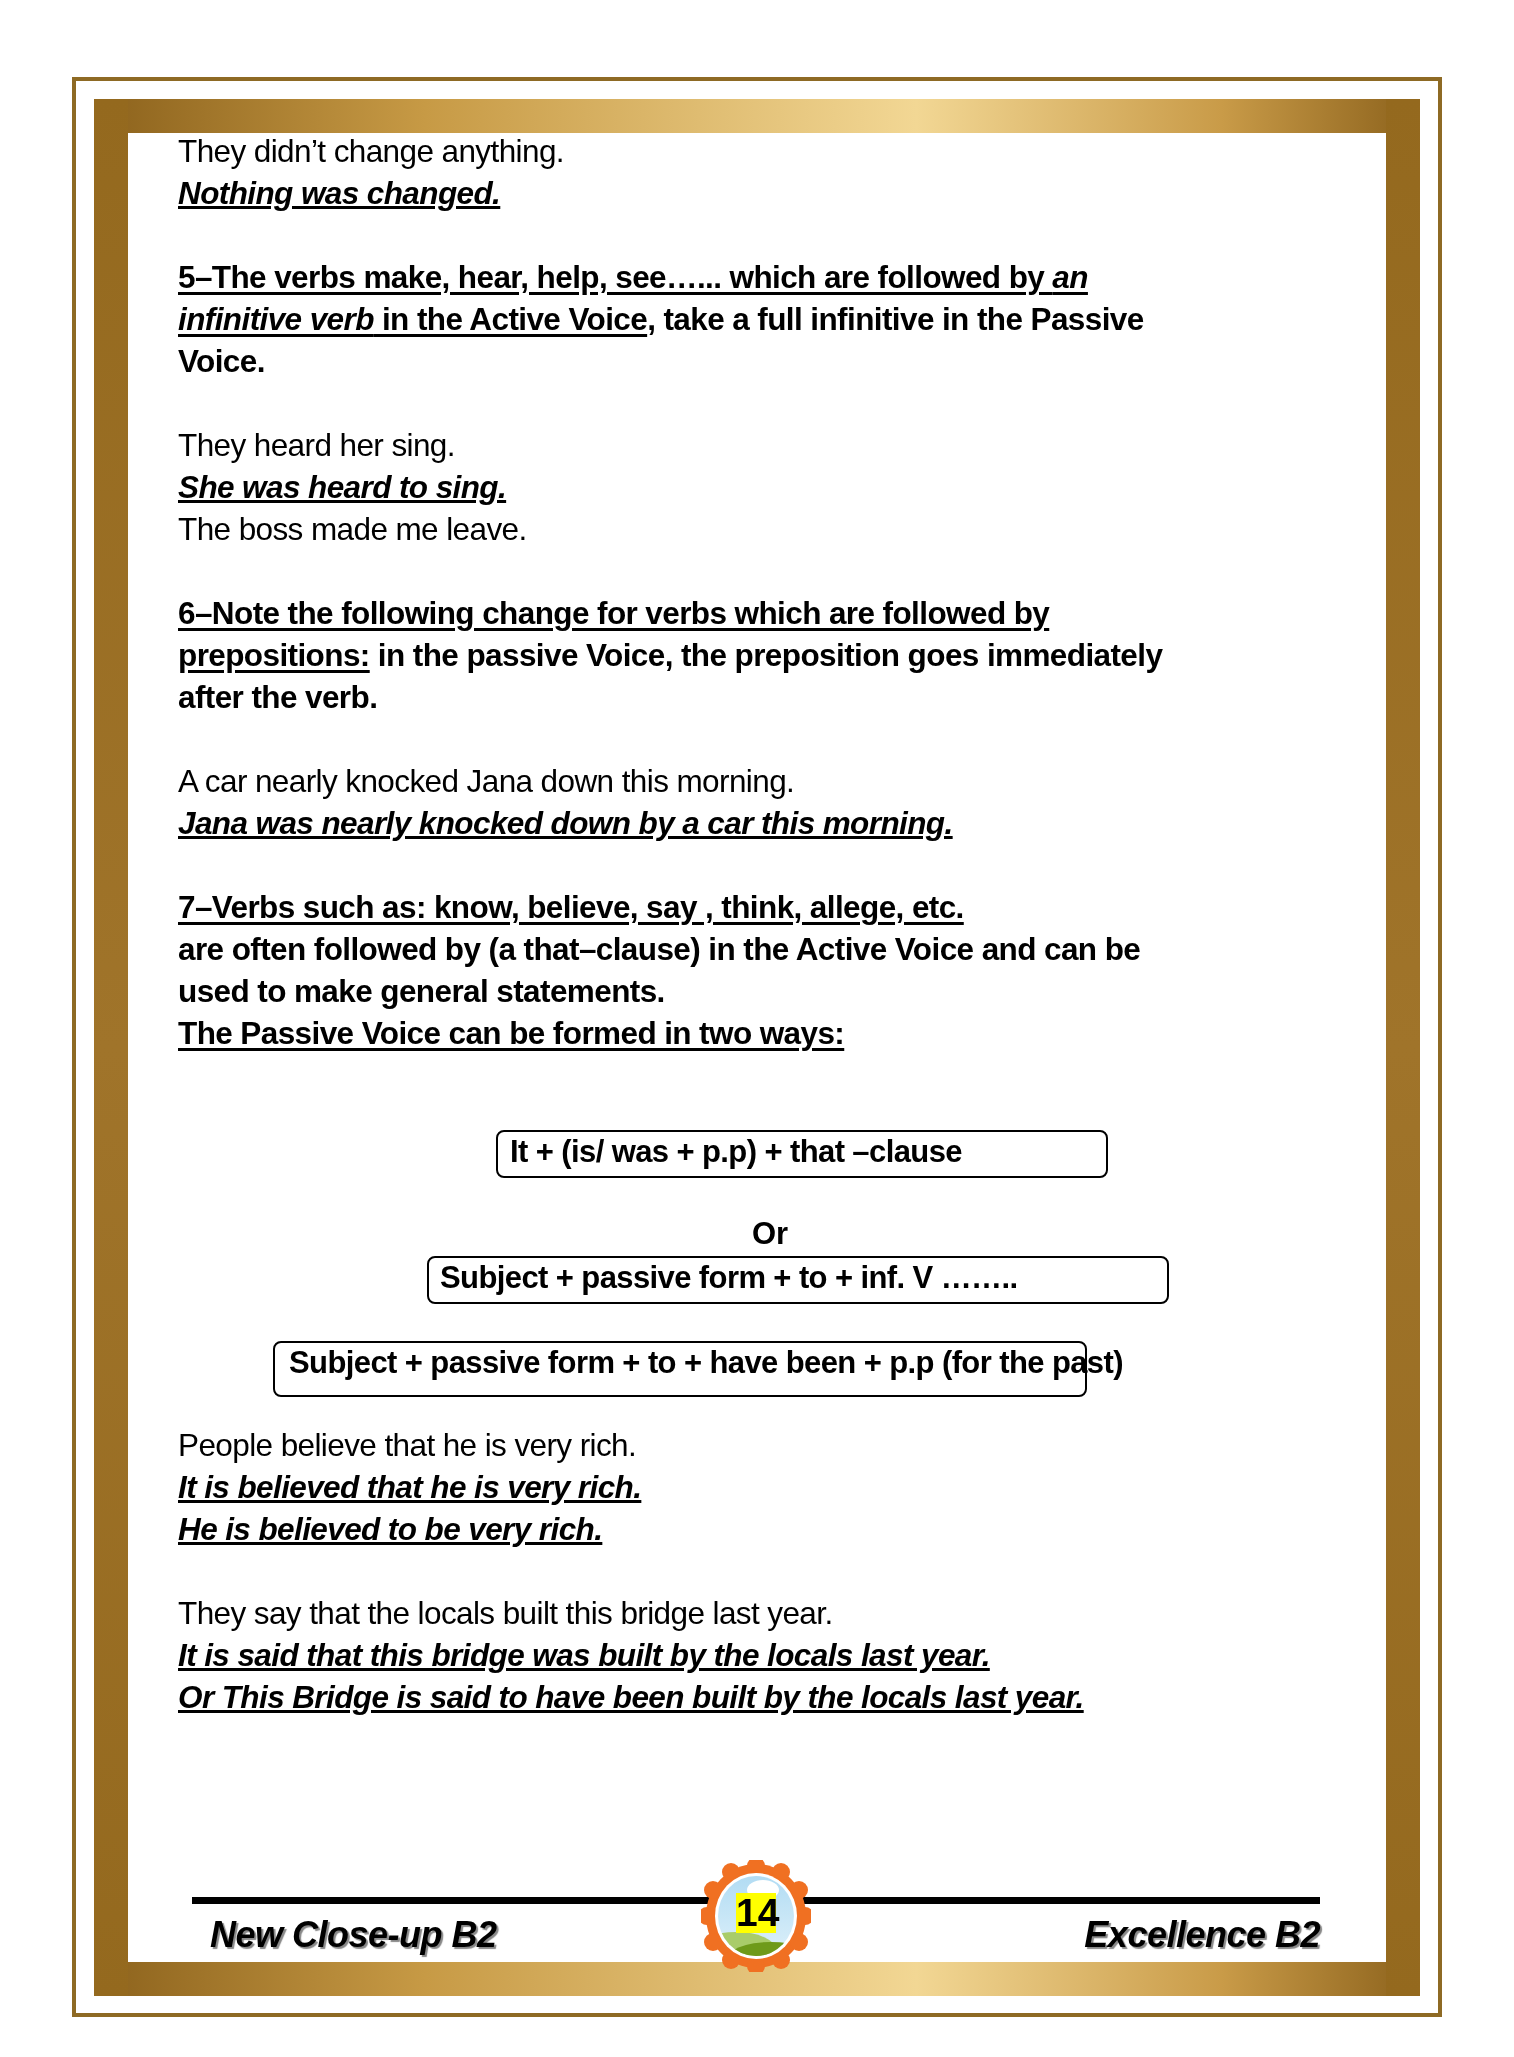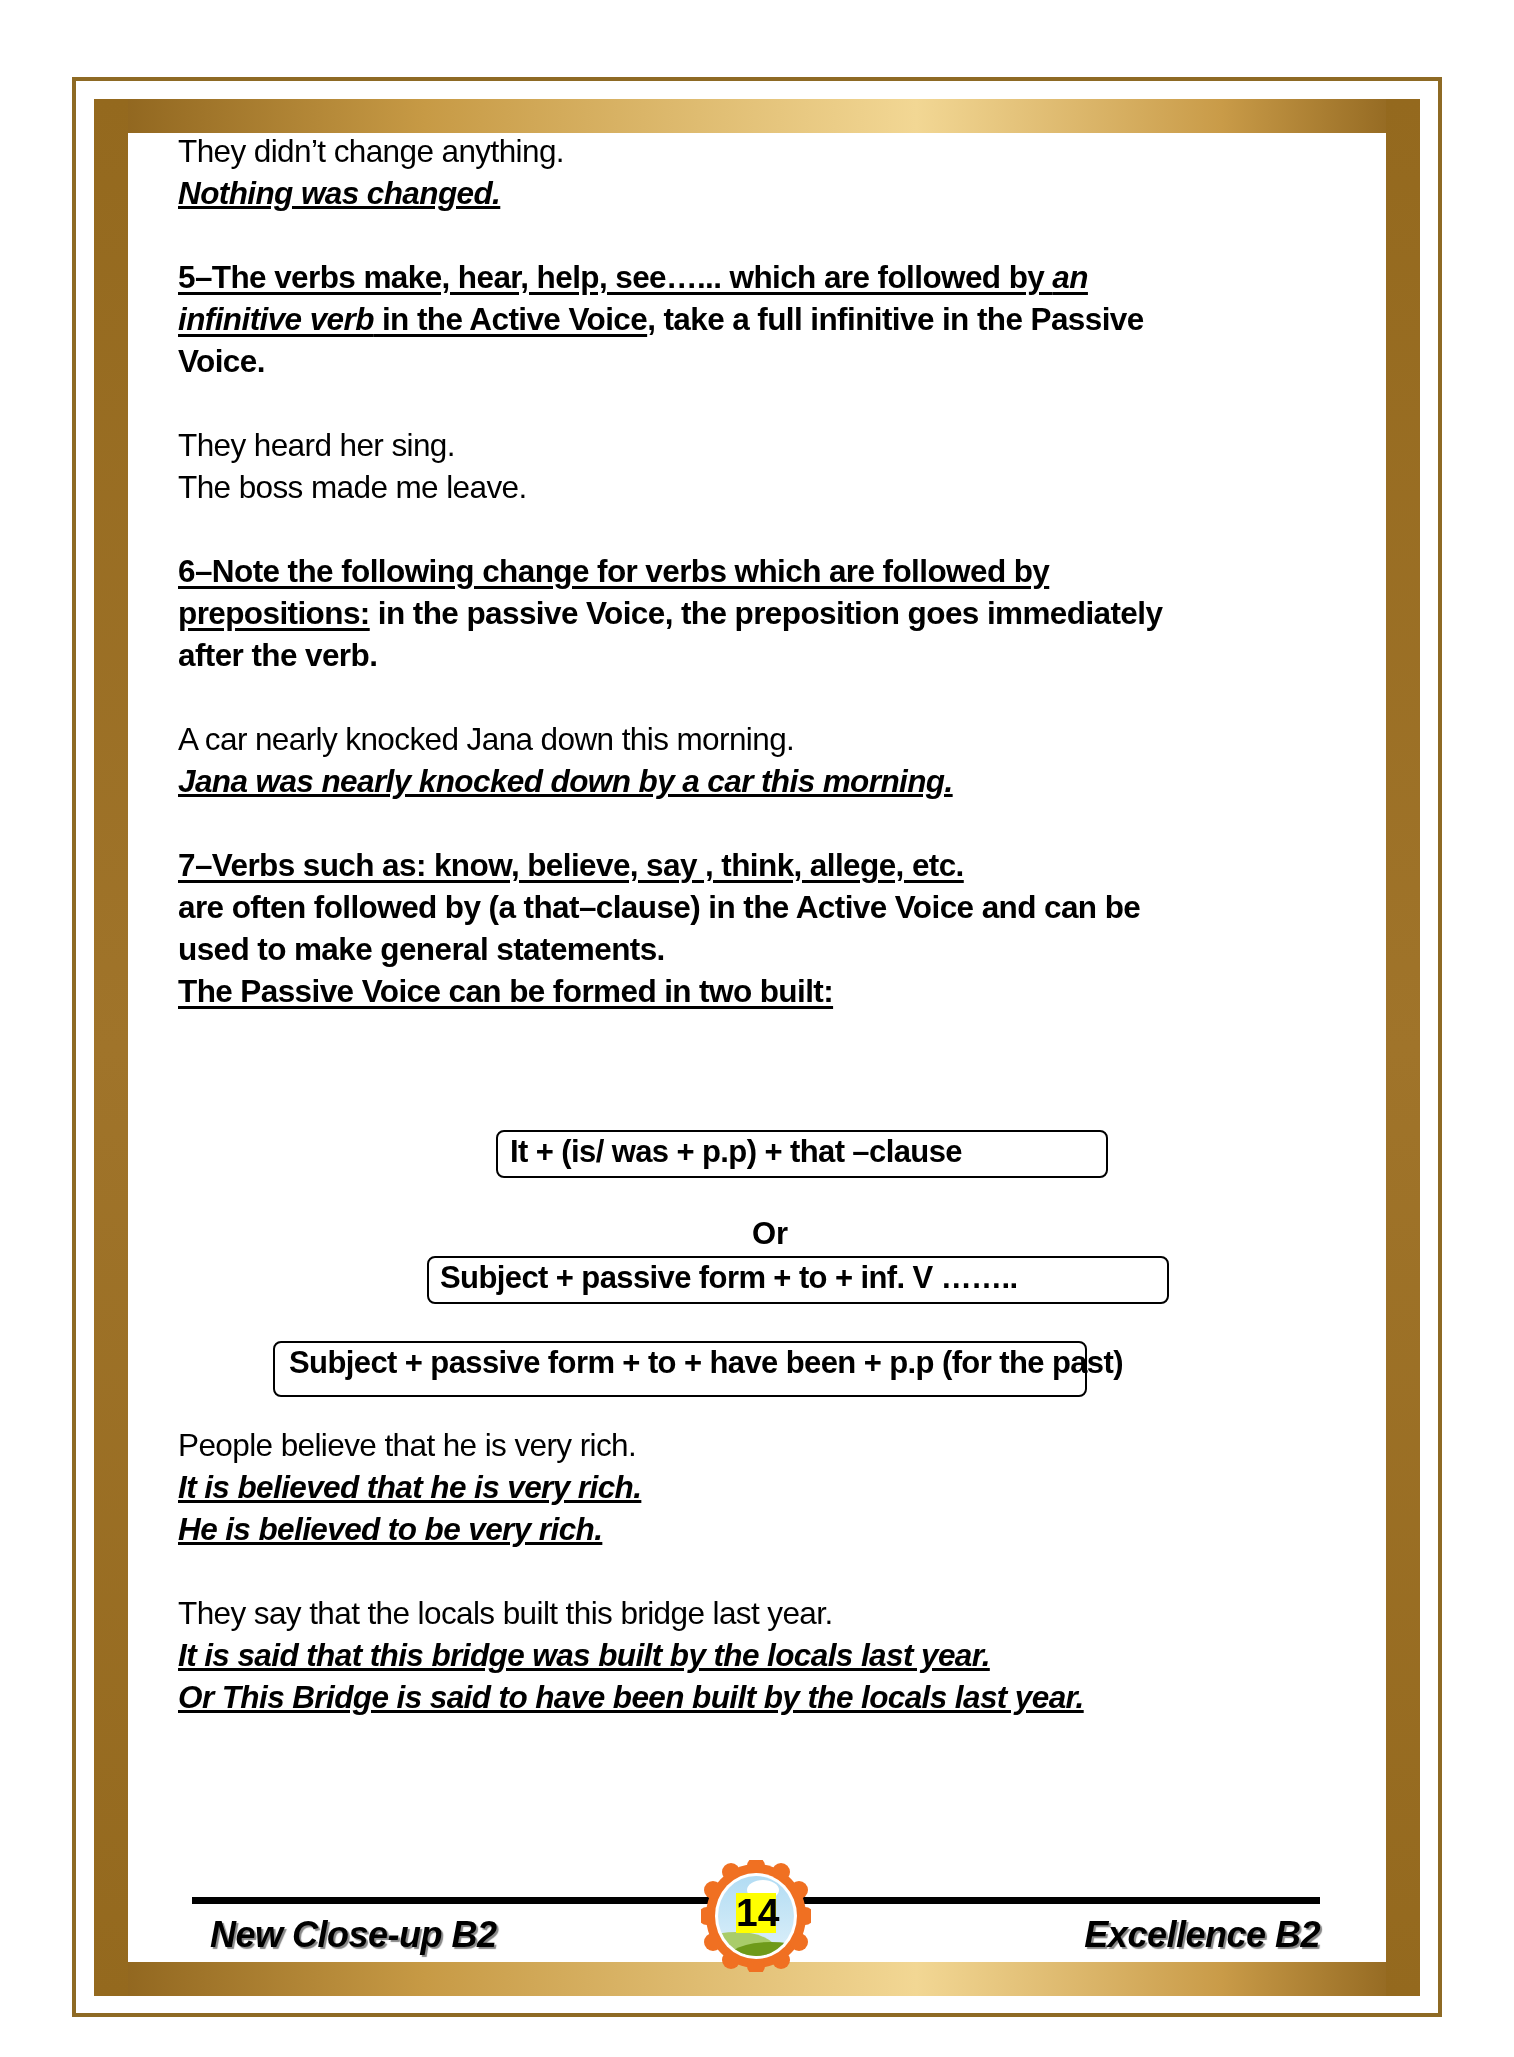--- a/index.html
+++ b/index.html
@@ -64,40 +64,41 @@
   <div class="line b">
     <span class="u">5–The verbs make, hear, help, see…... which are followed by </span><span class="u i">an</span>
   </div>
   <div class="line b">
     <span class="u i">infinitive verb</span><span class="u"> in the Active Voice</span><span>, take a full infinitive in the Passive</span>
   </div>
   <div class="line b">Voice.</div>
   <div class="gap"></div>
 
   <div class="line plain">They heard her sing.</div>
+  <div class="line bi">She was heard to sing.</div>
   <div class="line plain">The boss made me leave.</div>
   <div class="gap"></div>
 
   <div class="line b">
     <span class="u">6–Note the following change for verbs which are followed by</span>
   </div>
   <div class="line b">
     <span class="u">prepositions:</span><span> in the passive Voice, the preposition goes immediately</span>
   </div>
   <div class="line b">after the verb.</div>
   <div class="gap"></div>
 
   <div class="line plain">A car nearly knocked Jana down this morning.</div>
   <div class="line bi">Jana was nearly knocked down by a car this morning.</div>
   <div class="gap"></div>
 
   <div class="line b"><span class="u">7–Verbs such as: know, believe, say , think, allege, etc.</span></div>
   <div class="line b">are often followed by (a that–clause) in the Active Voice and can be</div>
   <div class="line b">used to make general statements.</div>
-  <div class="line b"><span class="u">The Passive Voice can be formed in two built:</span></div>
+  <div class="line b"><span class="u">The Passive Voice can be formed in two ways:</span></div>
 </div>
 
 <div class="formula f1">It + (is/ was + p.p) + that –clause</div>
 <div class="or">Or</div>
 <div class="formula f2">Subject + passive form + to + inf. V ……..</div>
 <div class="formula f3">Subject + passive form + to + have been + p.p (for the past)</div>
 
 <div class="content" style="top:1424px;">
   <div class="line plain">People believe that he is very rich.</div>
   <div class="line bi">It is believed that he is very rich.</div>

